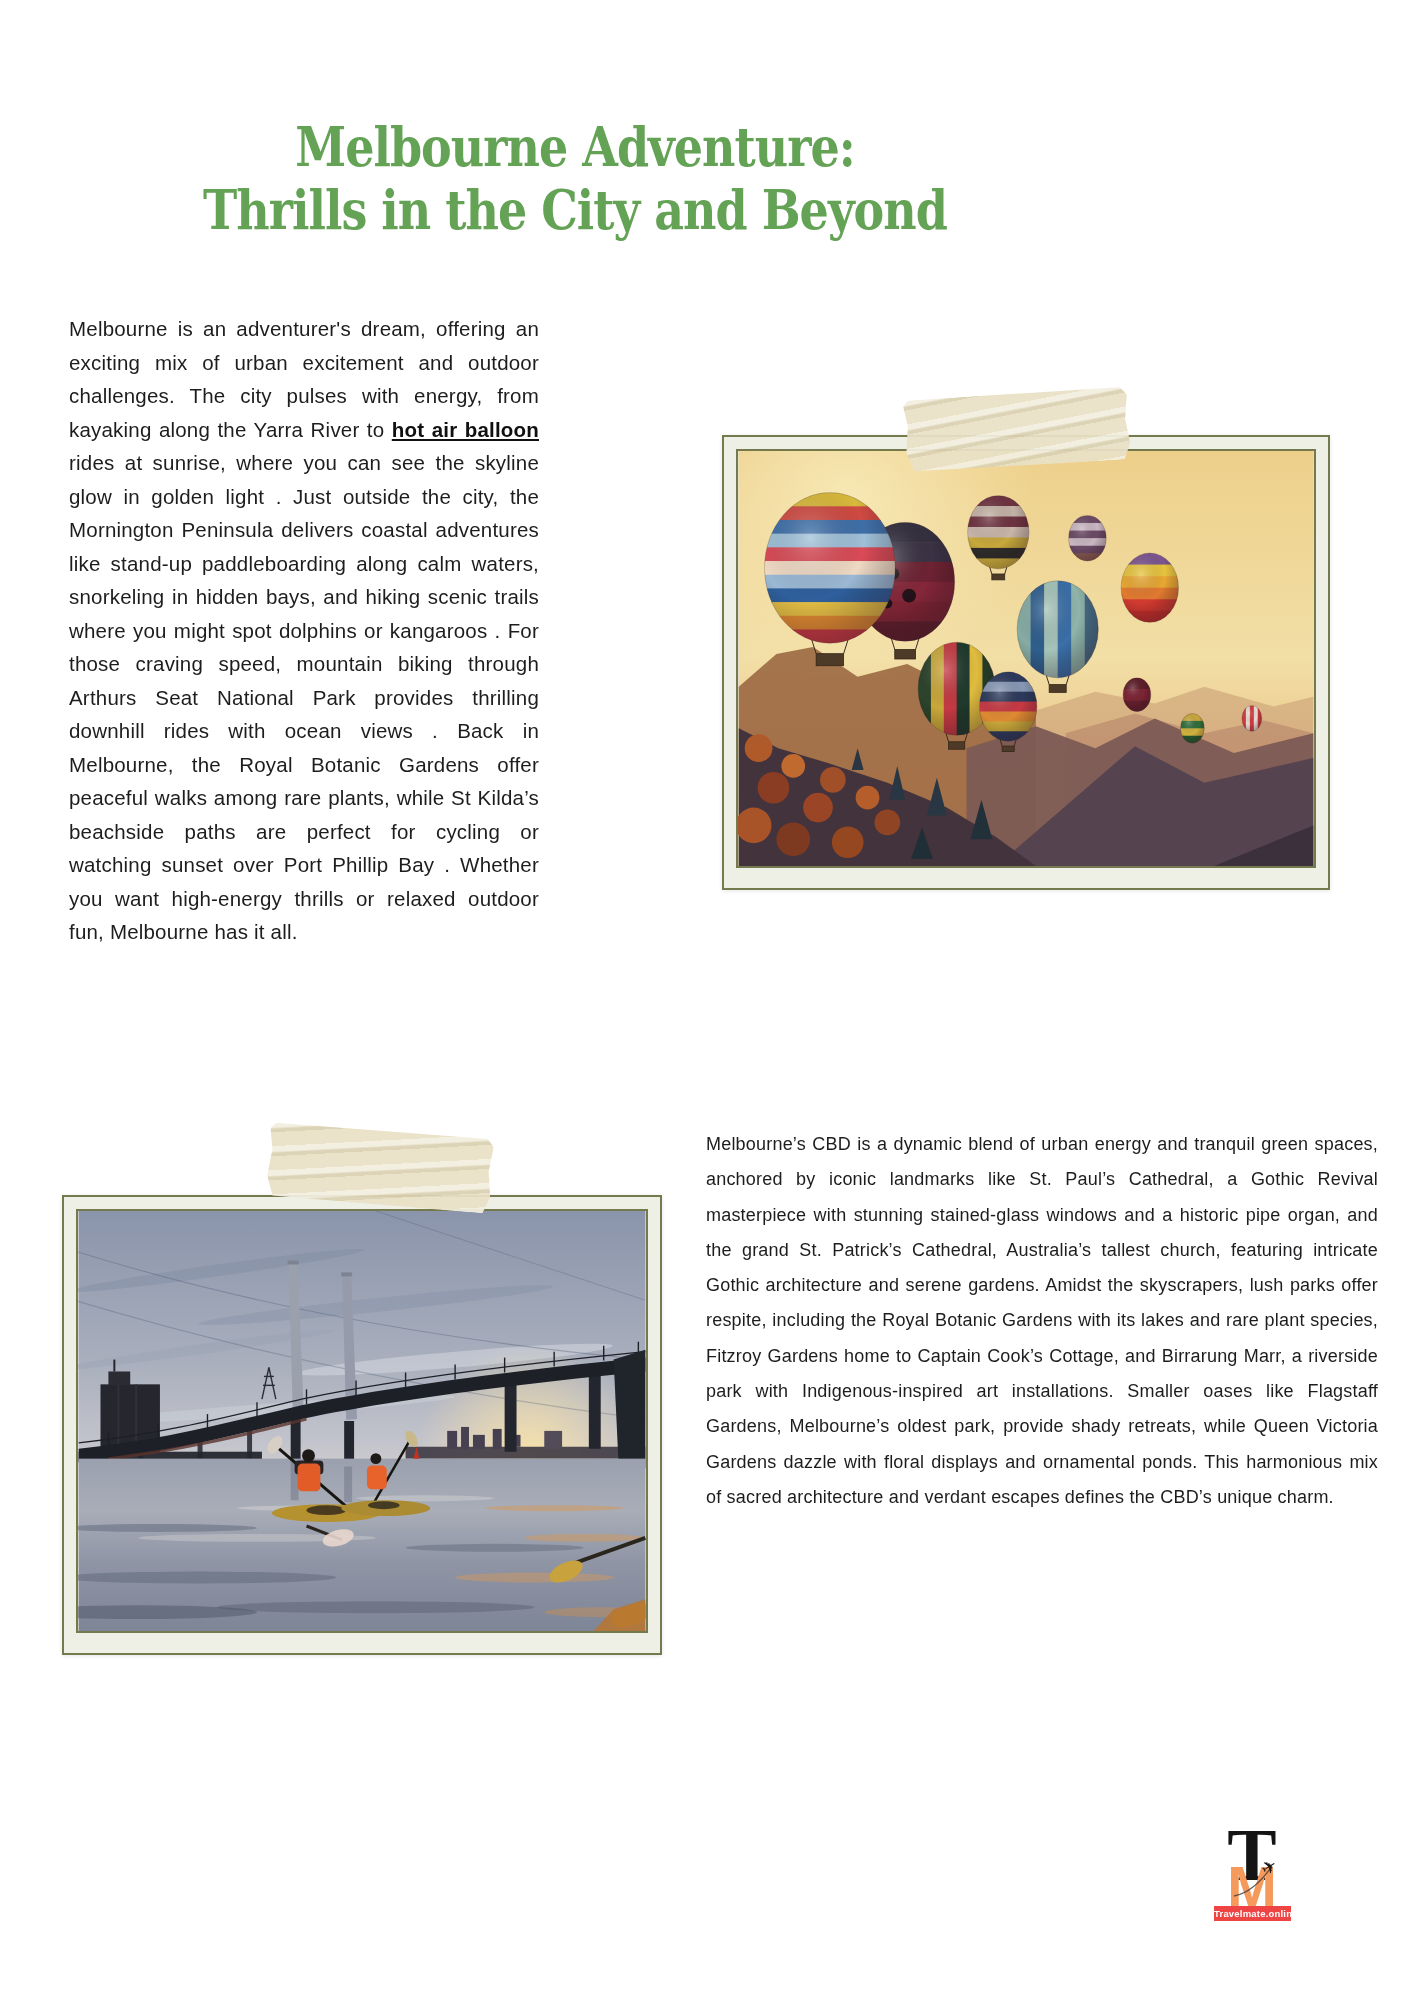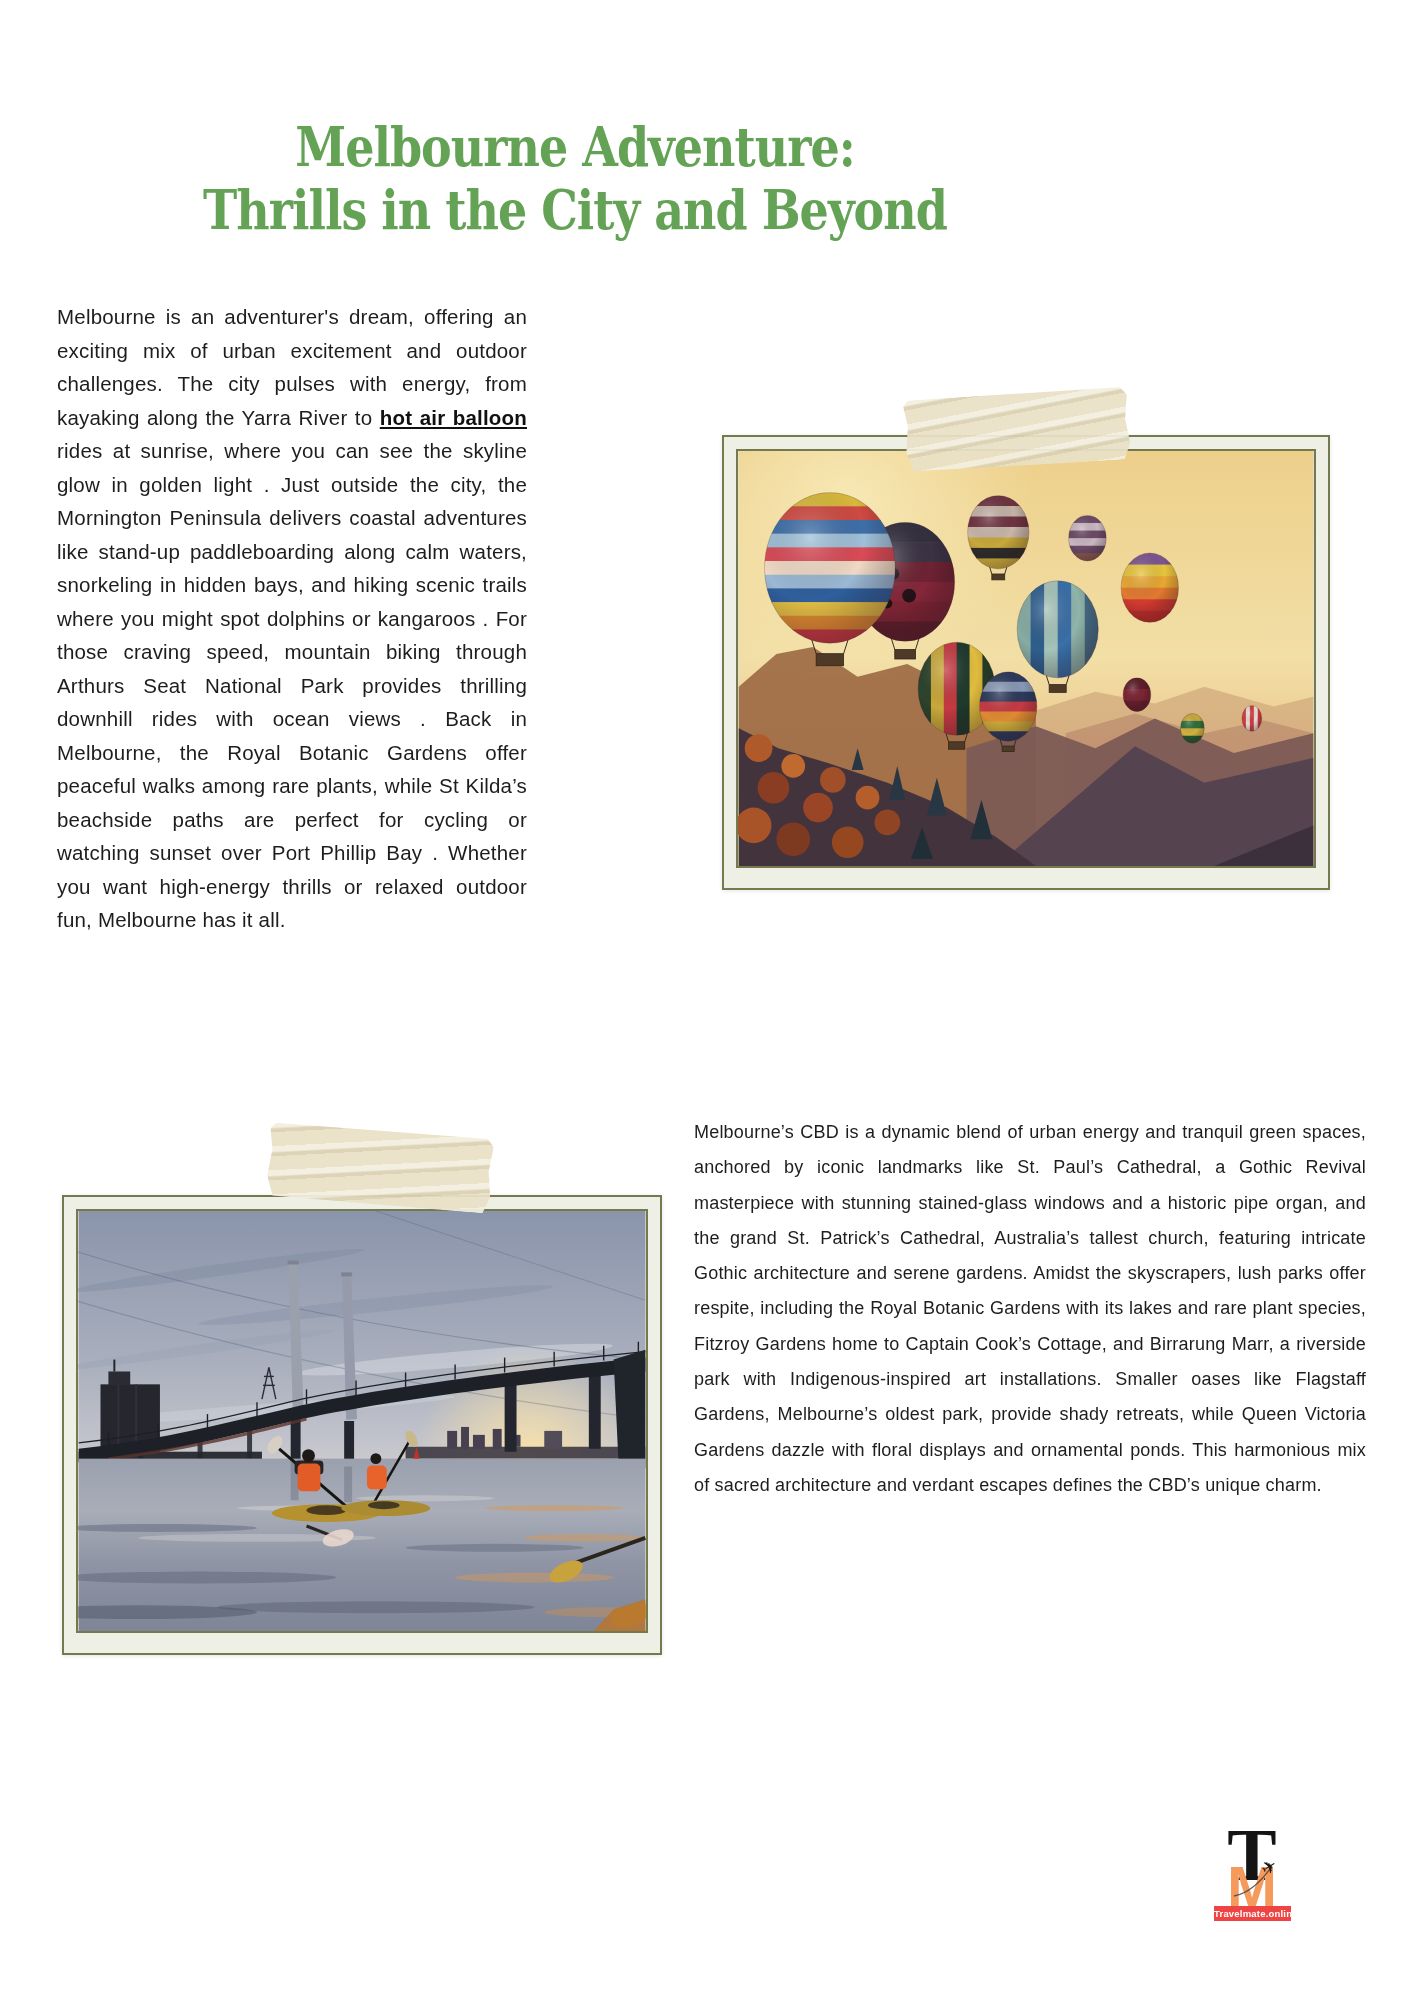--- a/index.html
+++ b/index.html
@@ -4,21 +4,21 @@
 <style>
   html,body{margin:0;padding:0;background:#ffffff}
   #page{position:relative;width:1414px;height:2000px;background:#ffffff;overflow:hidden;
         font-family:"Liberation Sans",sans-serif;color:#1d1d1f}
 
   .page-title{position:absolute;left:150px;top:84px;width:850px;text-align:center;
     font-family:"DejaVu Serif",serif;font-weight:700;color:#64a355;
     font-size:46px;line-height:54px;letter-spacing:-1px;
     transform:scaleY(1.18);transform-origin:50% 0}
 
-  .para{position:absolute;text-align:justify;text-justify:inter-word;margin:0;letter-spacing:.2px}
+  .para{position:absolute;text-align:justify;text-justify:inter-word;margin:12px;letter-spacing:.2px}
   .para-intro{left:57px;top:300px;width:470px;font-size:20.5px;line-height:33.5px}
   .para-cbd{left:694px;top:1115px;width:672px;font-size:18px;line-height:35.3px}
   .inline-link{font-weight:700;text-decoration:underline;color:#101010;cursor:pointer}
 
   .photo-frame{position:absolute;background:#eef0e6;border:2px solid #75794e;
     padding:12px 12px 20px 12px;box-sizing:border-box;box-shadow:0 1px 4px rgba(0,0,0,.10)}
   .photo-frame svg{display:block;border:2px solid #75794e;box-sizing:border-box;background:#ddd}
   .frame-balloons{left:722px;top:435px;width:608px;height:455px}
   .frame-balloons svg{width:580px;height:419px}
   .frame-kayak{left:62px;top:1195px;width:600px;height:460px}

